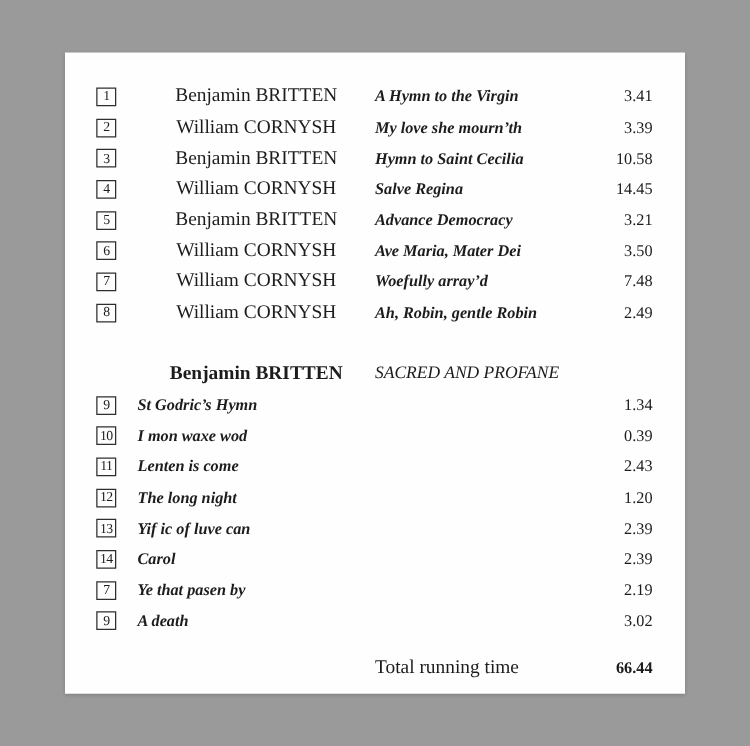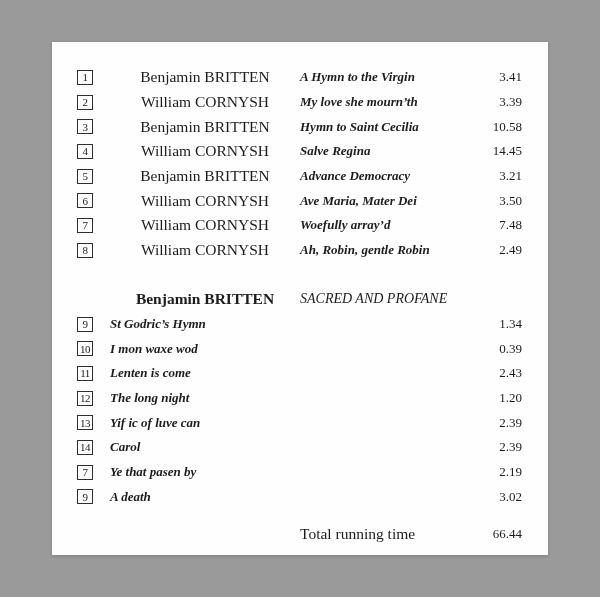--- a/index.html
+++ b/index.html
@@ -81,21 +81,21 @@
   .total-row {
     margin-top: 12px;
   }
   .total-label {
     grid-column: 3 / 4;
     font-size: 15.5px;
     font-weight: normal;
     white-space: nowrap;
   }
   .total-time {
-    font-weight: normal;
+    font-weight: bold;
   }
 </style>
 </head>
 <body>
 
 <div class="card">
 
   <div class="row">
     <span class="num-cell">
         <span class="num-box">1</span>

